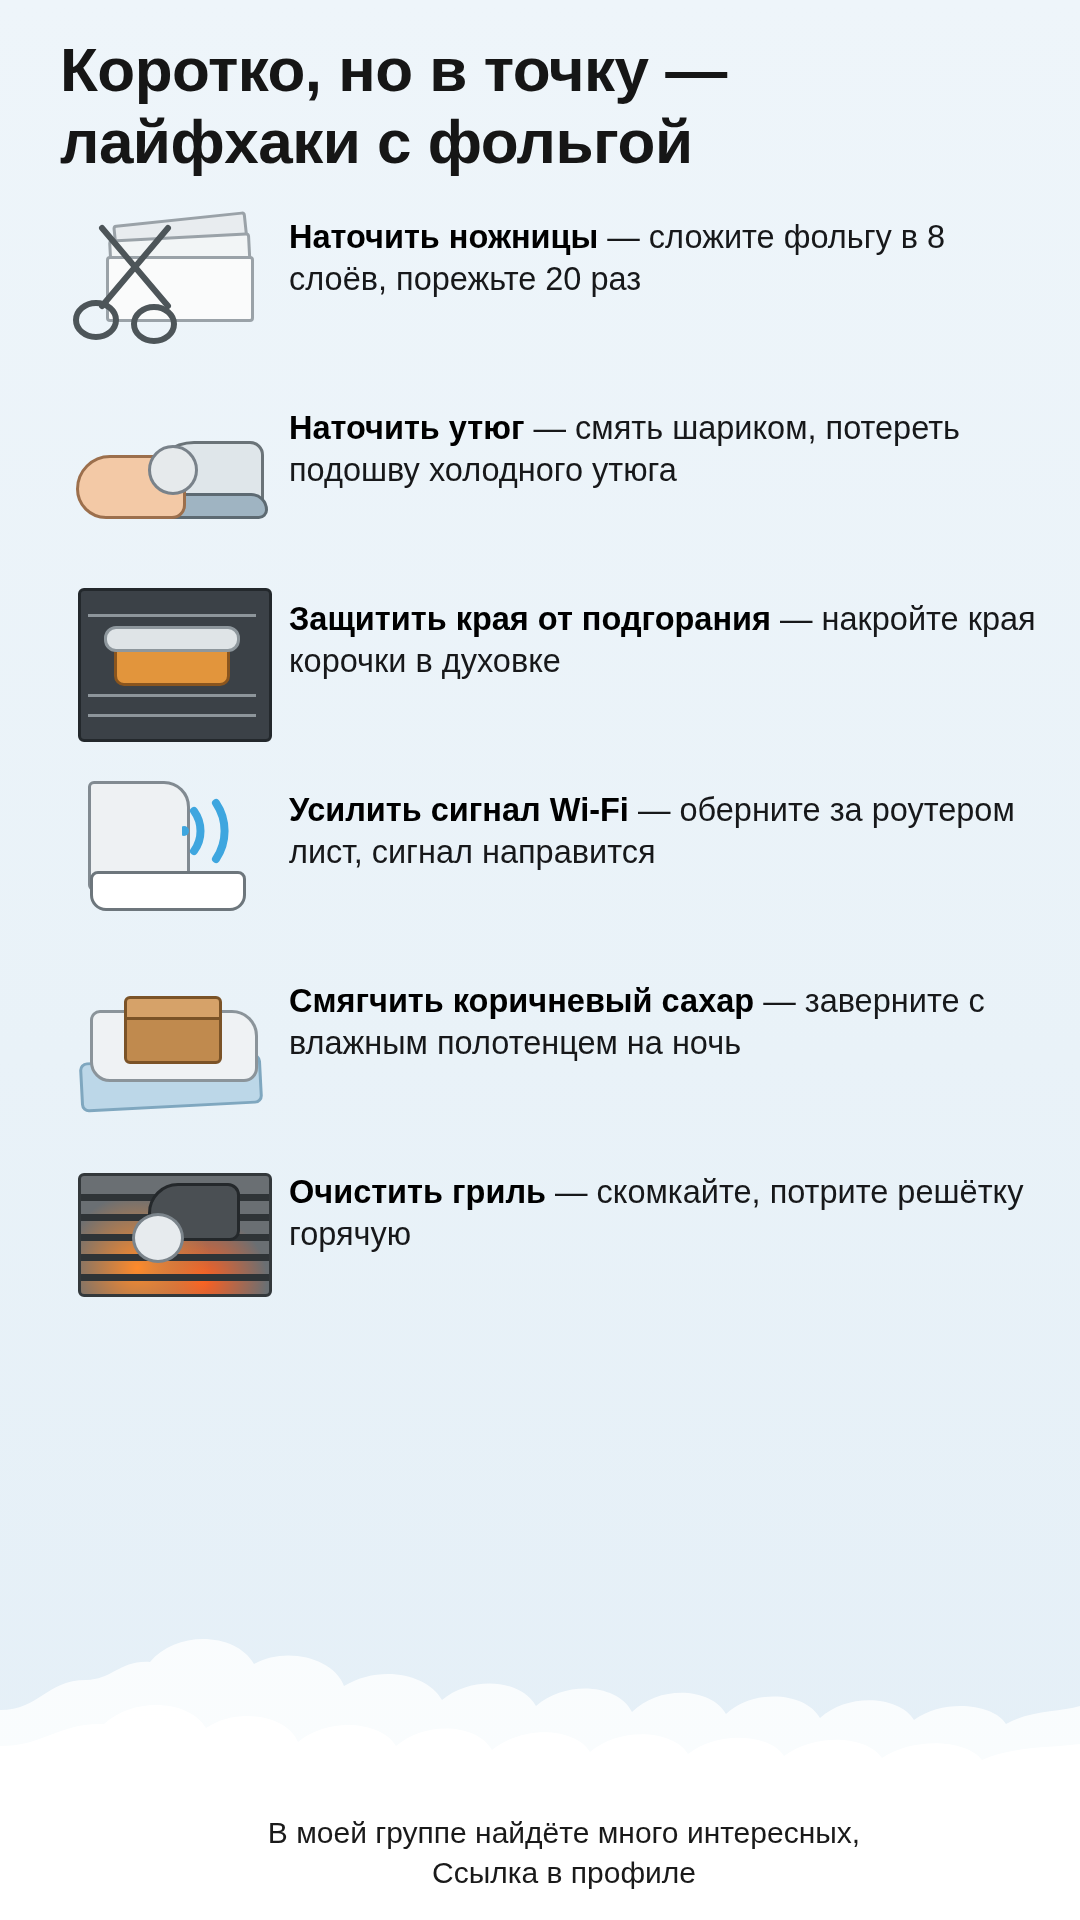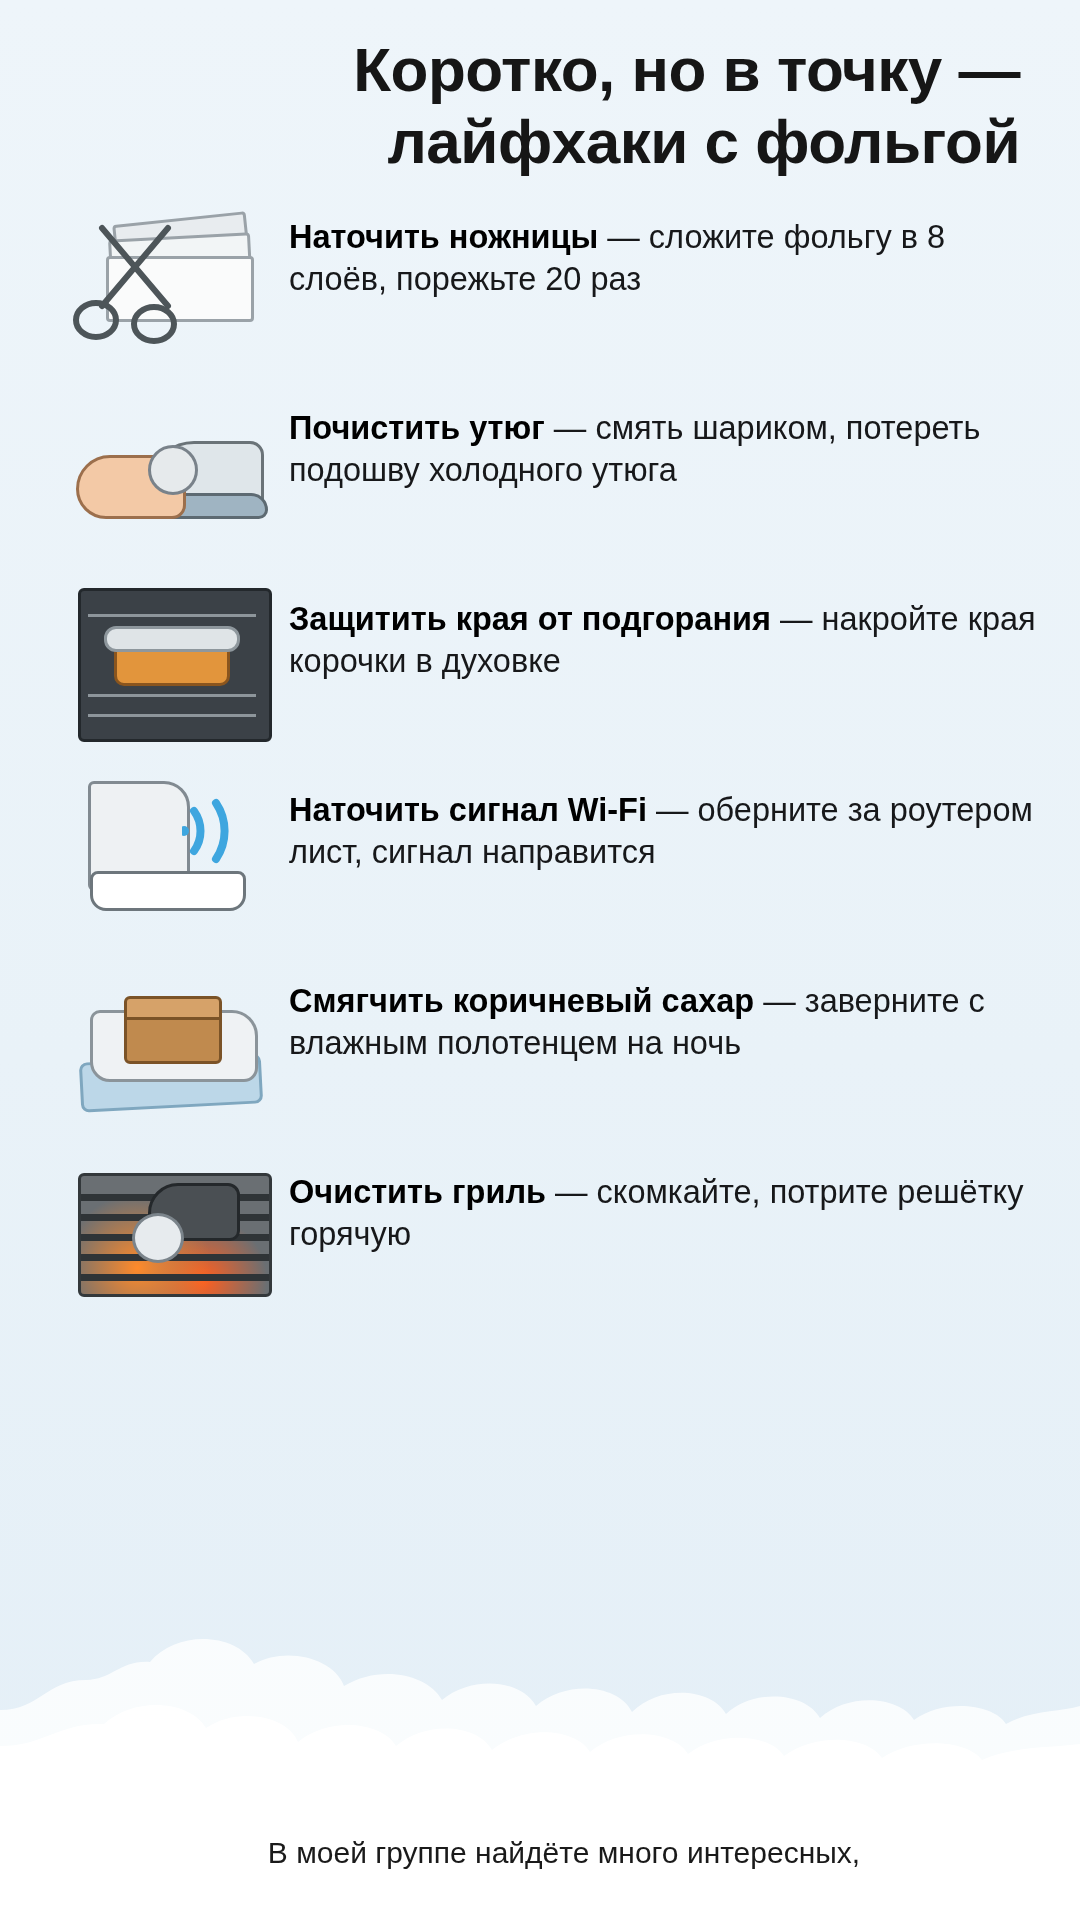--- a/index.html
+++ b/index.html
@@ -18,21 +18,21 @@
     width: 1080px;
     height: 1920px;
     background: linear-gradient(180deg, #eef5fa 0%, #e9f2f8 55%, #e4eff7 100%);
     box-sizing: border-box;
     overflow: hidden;
   }
 
   
   .title {
     padding: 34px 60px 10px 60px;
-    text-align: right;
+    text-align: left;
     font-size: 62px;
     line-height: 1.16;
     font-weight: bold;
     color: #161616;
     letter-spacing: -0.5px;
   }
 
   
   .tips {
     margin-top: 14px;
@@ -236,21 +236,21 @@
 
 
     <div class="tip">
       <div class="tip-figure">
         <div class="fig3-iron"></div>
         <div class="fig3-iron-base"></div>
         <div class="fig3-hand"></div>
         <div class="fig3-ball"></div>
       </div>
       <div class="tip-text">
-        <b>Почистить утюг</b><span> — смять шариком, потереть подошву холодного утюга</span>
+        <b>Наточить утюг</b><span> — смять шариком, потереть подошву холодного утюга</span>
       </div>
     </div>
 
     <div class="tip">
       <div class="tip-figure">
         <div class="fig4-oven"></div>
         <div class="fig4-rack" style="top:30px"></div>
         <div class="fig4-rack" style="top:110px"></div>
         <div class="fig4-rack" style="top:130px"></div>
         <div class="fig4-pie-body"></div>
@@ -267,21 +267,21 @@
         <svg class="fig5-waves" viewBox="0 0 80 76">
           <g stroke="#3ea6df" stroke-width="8" fill="none" stroke-linecap="round">
             <path d="M12 18 A 34 34 0 0 1 12 58"></path>
             <path d="M34 10 A 50 50 0 0 1 34 66"></path>
             <circle cx="2" cy="38" r="5" fill="#3ea6df" stroke="none"></circle>
           </g>
         </svg>
         <div class="fig5-router"></div>
       </div>
       <div class="tip-text">
-        <b>Наточить сигнал Wi-Fi</b><span> — оберните за роутером лист, сигнал направится</span>
+        <b>Усилить сигнал Wi-Fi</b><span> — оберните за роутером лист, сигнал направится</span>
       </div>
     </div>
 
     <div class="tip">
       <div class="tip-figure">
         <div class="fig7-towel"></div>
         <div class="fig7-foil"></div>
         <div class="fig7-sugar"></div>
         <div class="fig7-sugar-top"></div>
       </div>
@@ -322,16 +322,17 @@
              C 238 146, 288 156, 298 182 C 330 156, 382 162, 396 186
              C 426 160, 478 164, 492 190 C 524 164, 576 168, 590 192
              C 620 166, 674 170, 688 194 C 718 170, 770 174, 784 196
              C 816 172, 868 176, 882 198 C 914 176, 968 180, 982 200
              C 1012 186, 1050 188, 1080 184 L 1080 230 Z" fill="#ffffff"></path>
   </svg>
 
   <div class="footer">
     <div class="footer-text">
       <div>В моей группе найдёте много интересных,</div>
+      <div>Ссылка в профиле</div>
     </div>
   </div>
 
 </div>
 
 </body></html>

